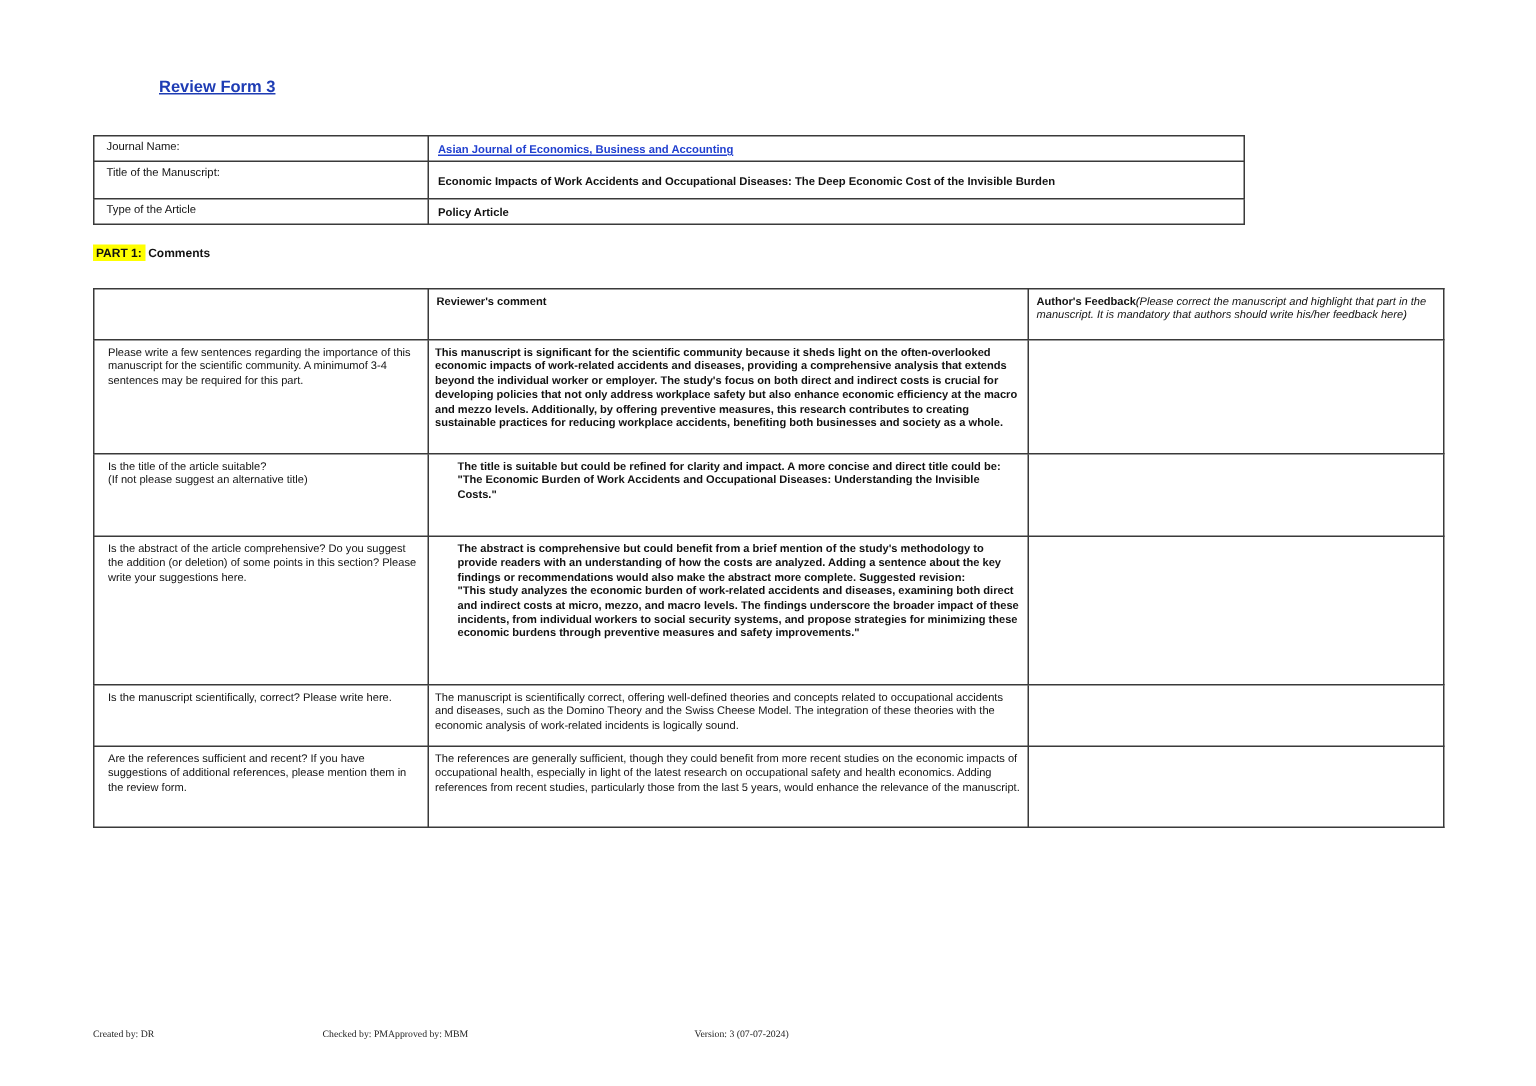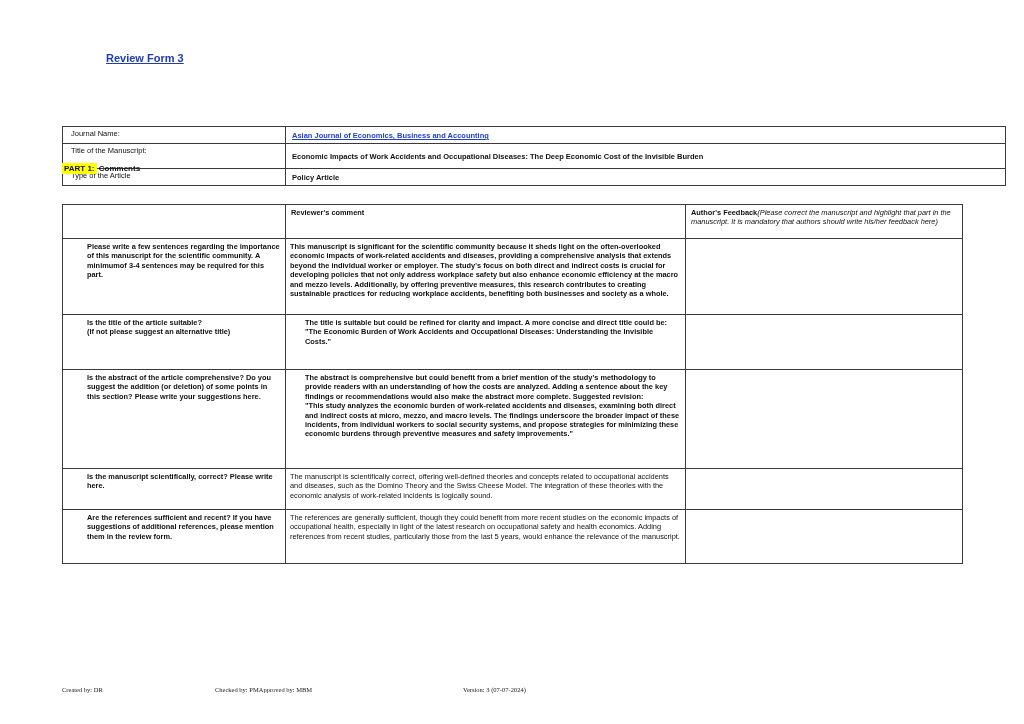--- a/index.html
+++ b/index.html
@@ -20,47 +20,46 @@
   .doc-title{
     position:absolute;left:62px;top:52px;
     font-size:11px;font-weight:bold;color:var(--accent);
     text-decoration:underline;
     margin-left:44px;
   }
   
   table{border-collapse:collapse;table-layout:fixed;}
   td{border:1px solid var(--border);vertical-align:top;}
   .info-table{
-    position:absolute;left:62px;top:90px;width:944px;
+    position:absolute;left:62px;top:90px;width:768px;
     font-size:7.5px;
-    margin-top:36px;
   }
   .info-table .lbl{width:223px;padding:2px 4px 1px 8px;font-weight:normal;}
   .info-table .val{padding:2px 4px 1px 6px;font-weight:bold;vertical-align:middle;}
   .info-table a{color:var(--link);font-weight:bold;text-decoration:underline;cursor:pointer;}
   .r-journal{height:17px;}
   .r-number{height:14px;}
   .r-title{height:25px;}
   .r-type{height:17px;}
   
   .part-line{
     position:absolute;left:62px;top:164px;
     font-size:8px;font-weight:bold;color:#111;
   }
   .part-line .hl{background:var(--hl);padding:1px 2px;}
   
   .comments-table{
-    position:absolute;left:62px;top:204px;width:900px;
+    position:absolute;left:62px;top:192px;width:900px;
     font-size:7.4px;line-height:1.27;
   }
   .comments-table col.c-q{width:223px;}
   .comments-table col.c-r{width:400px;}
   .comments-table col.c-a{width:277px;}
   .comments-table td{padding:3px 5px 2px 5px;white-space:pre-wrap;}
-  .comments-table .q{font-weight:bold;padding-left:24px;}
+  .comments-table .q{font-weight:normal;padding-left:9px;}
   .comments-table .c{padding-left:4px;}
   .comments-table .c-bold{font-weight:bold;}
   .comments-table .c-indent{padding-left:19px;}
   .comments-table .head{height:34px;}
   .comments-table .head .rh{font-weight:bold;}
   .comments-table .head .ah b{font-weight:bold;font-style:normal;}
   .comments-table .head .ah i{font-weight:normal;font-style:italic;}
   .row-1{height:76px;}
   .row-2{height:55px;}
   .row-3{height:99px;}

